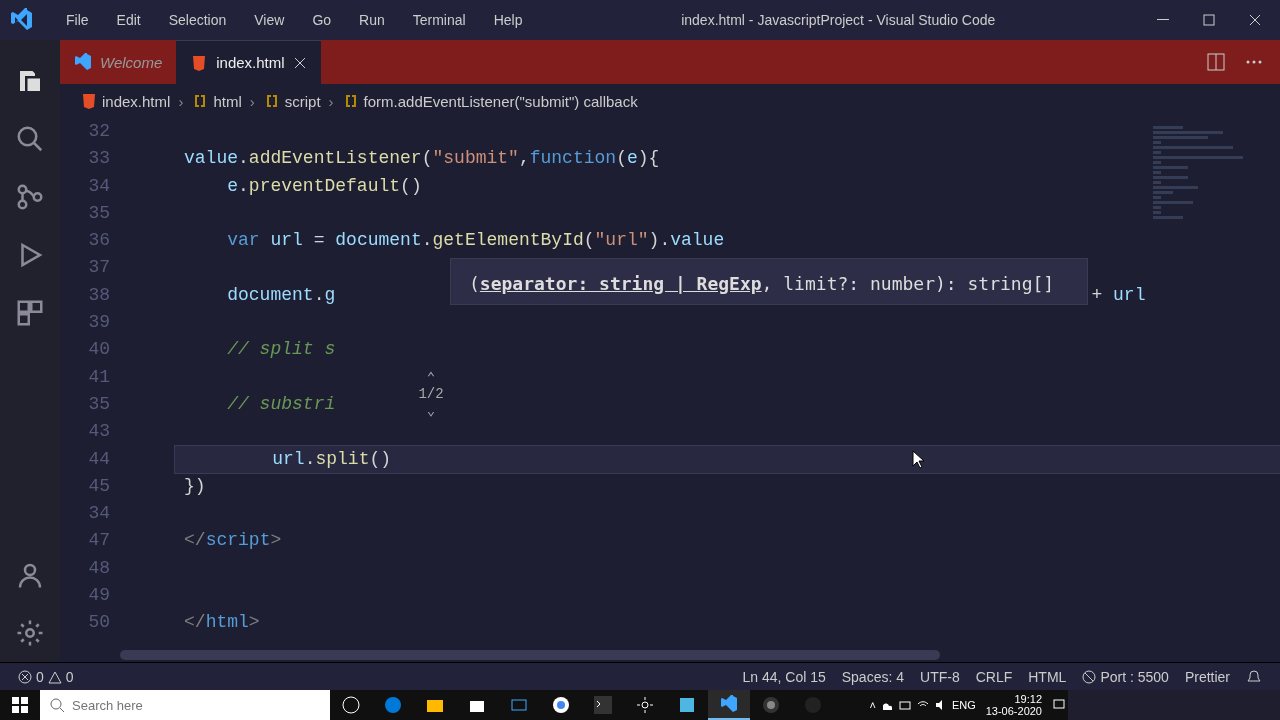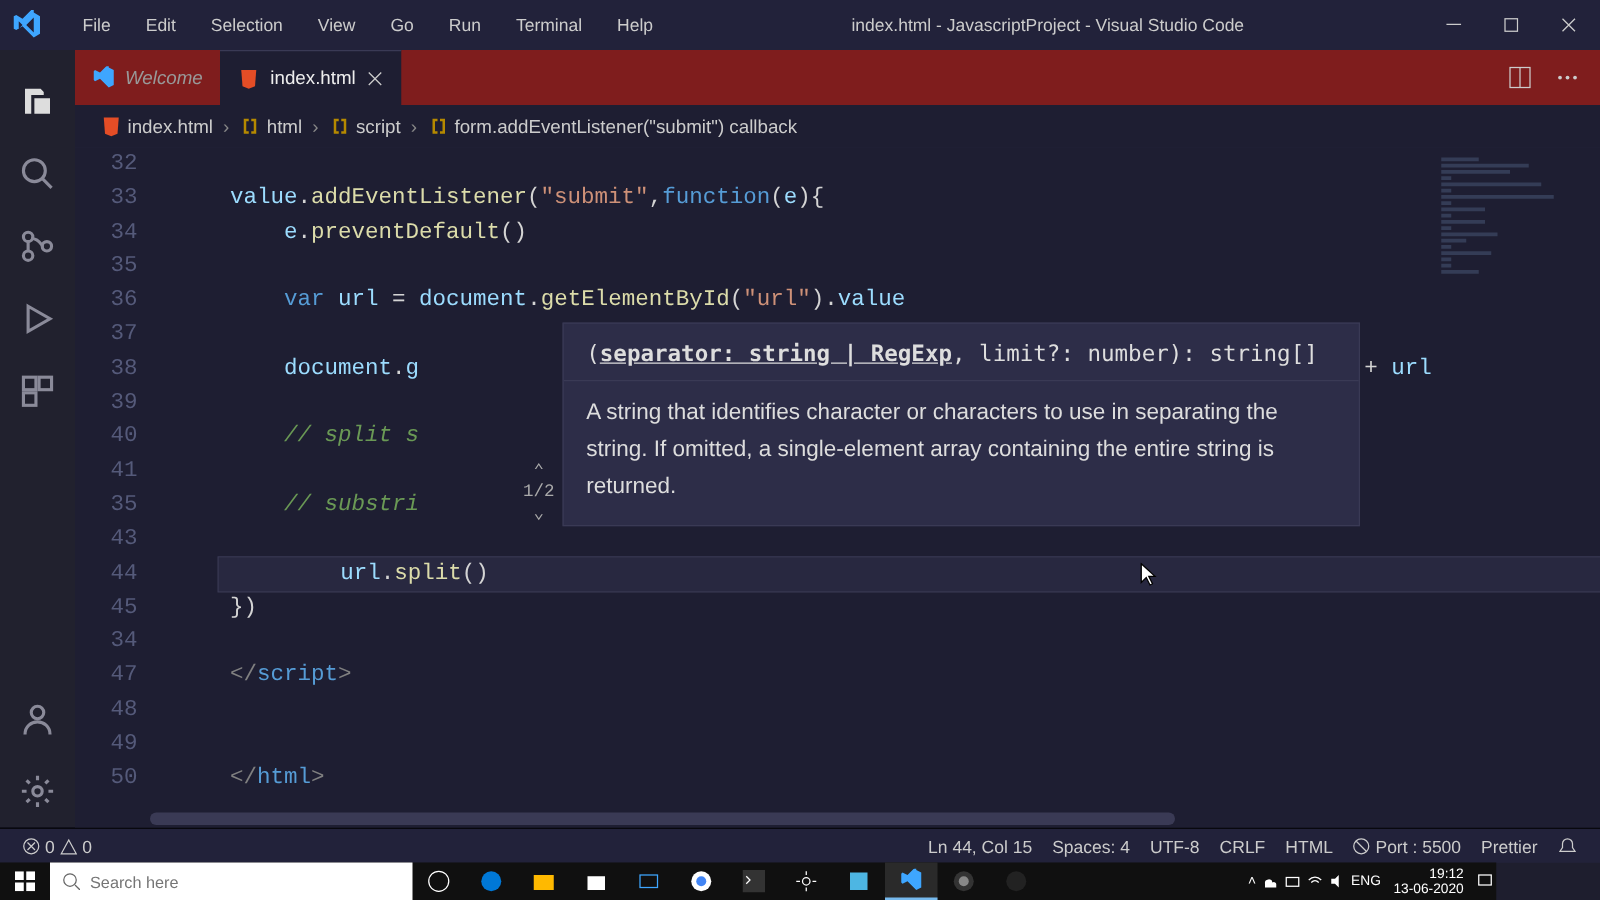--- a/index.html
+++ b/index.html
@@ -76,21 +76,21 @@
 .minimap { position: absolute; right: 0; top: 0; width: 135px; height: 100%; opacity: 0.5; pointer-events: none; }
 .minimap-content { padding: 8px; }
 .minimap .ml { height: 3px; margin-bottom: 2px; background: #4a5a7a; }
 .statusbar {
   height: 28px; background: #22223a; display: flex; align-items: center;
   color: #ccc; font-size: 14px; padding: 0 10px; border-top: 1px solid #000;
 }
 .statusbar .sb-item { padding: 0 8px; display: flex; align-items: center; gap: 4px; }
 .statusbar .sb-spacer { flex: 1; }
 .taskbar {
-  position: absolute; left: 0; bottom: 0; width: 1197px; height: 30px;
+  position: absolute; left: 0; bottom: 0; width: 1068px; height: 30px;
   background: #101010; display: flex; align-items: center;
 }
 .taskbar .start { width: 40px; height: 30px; display: flex; align-items: center; justify-content: center; }
 .taskbar .search {
   flex: 0 0 290px; height: 30px; background: #fff; display: flex; align-items: center;
   padding: 0 10px; color: #666; font-size: 13px; gap: 8px;
 }
 .taskbar .search input { border: none; outline: none; flex: 1; font-size: 13px; background: transparent; }
 .taskbar .tb-icon { width: 42px; height: 30px; display: flex; align-items: center; justify-content: center; }
 .taskbar .tb-icon.active { border-bottom: 2px solid #76b9ed; background: #2a2a2a; }
@@ -262,21 +262,20 @@
               <div class="line"><span class="">     </span><span class="tok-ang">&lt;/</span><span class="tok-tag">html</span><span class="tok-ang">&gt;</span></div>
               <div class="hint">
               <div class="hint-nav">
                 <div>⌃</div>
                 <div>1/2</div>
                 <div>⌄</div>
               </div>
               <div class="hint-sig">
                 <span>(</span><span class="param">separator: string | RegExp</span><span>, limit?: number): string[]</span>
               </div>
-              <div class="hint-desc">A string that identifies character or characters to use in separating the string. If omitted, a single-element array containing the entire string is returned.</div>
             </div>
             </div>
         </div>
         <div class="minimap">
           <div class="minimap-content" id="minimap-host">
               <div class="ml" style="width: 30px;"></div>
               <div class="ml" style="width: 70px;"></div>
               <div class="ml" style="width: 55px;"></div>
               <div class="ml" style="width: 8px;"></div>
               <div class="ml" style="width: 80px;"></div>

